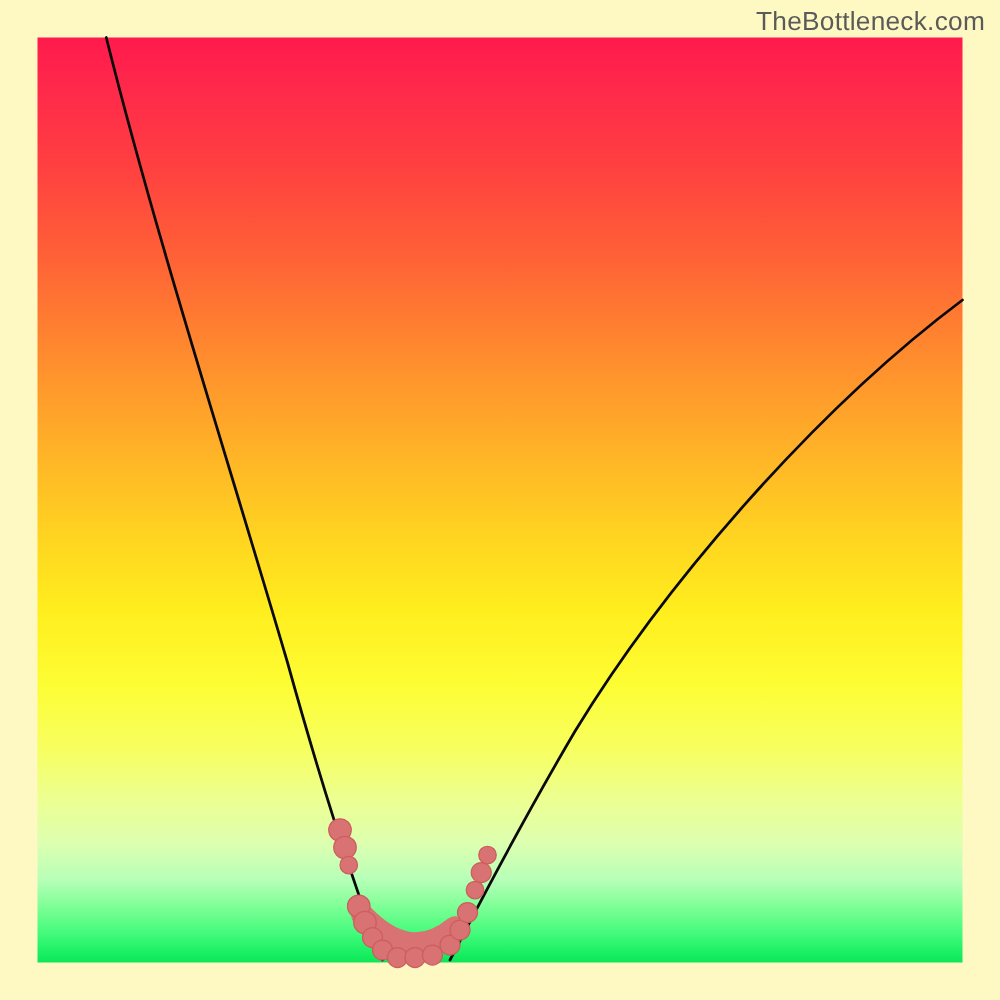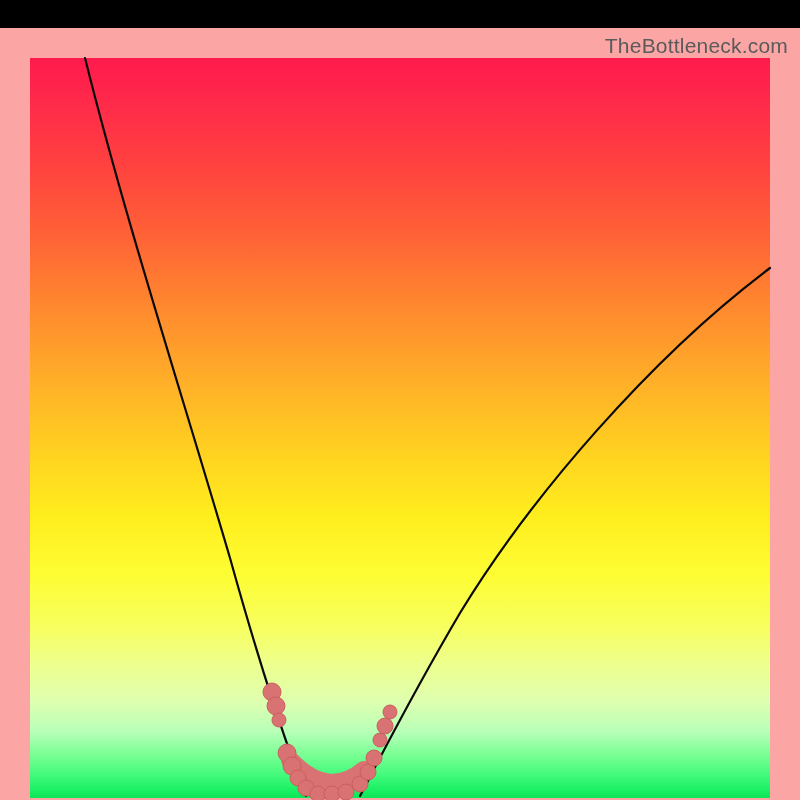--- a/index.html
+++ b/index.html
@@ -7,22 +7,21 @@
     padding: 0;
     width: 800px;
     height: 800px;
     overflow: hidden;
     background: #000;
     font-family: Arial, Helvetica, sans-serif;
   }
   .frame {
     position: absolute;
     inset: 0;
-    background: #fca5a5;
-    margin-top: 28px;
+    background: #fef9c3;
   }
   .plot {
     position: absolute;
     left: 30px;
     top: 30px;
     width: 740px;
     height: 740px;
     
     background: linear-gradient(
       to bottom,

